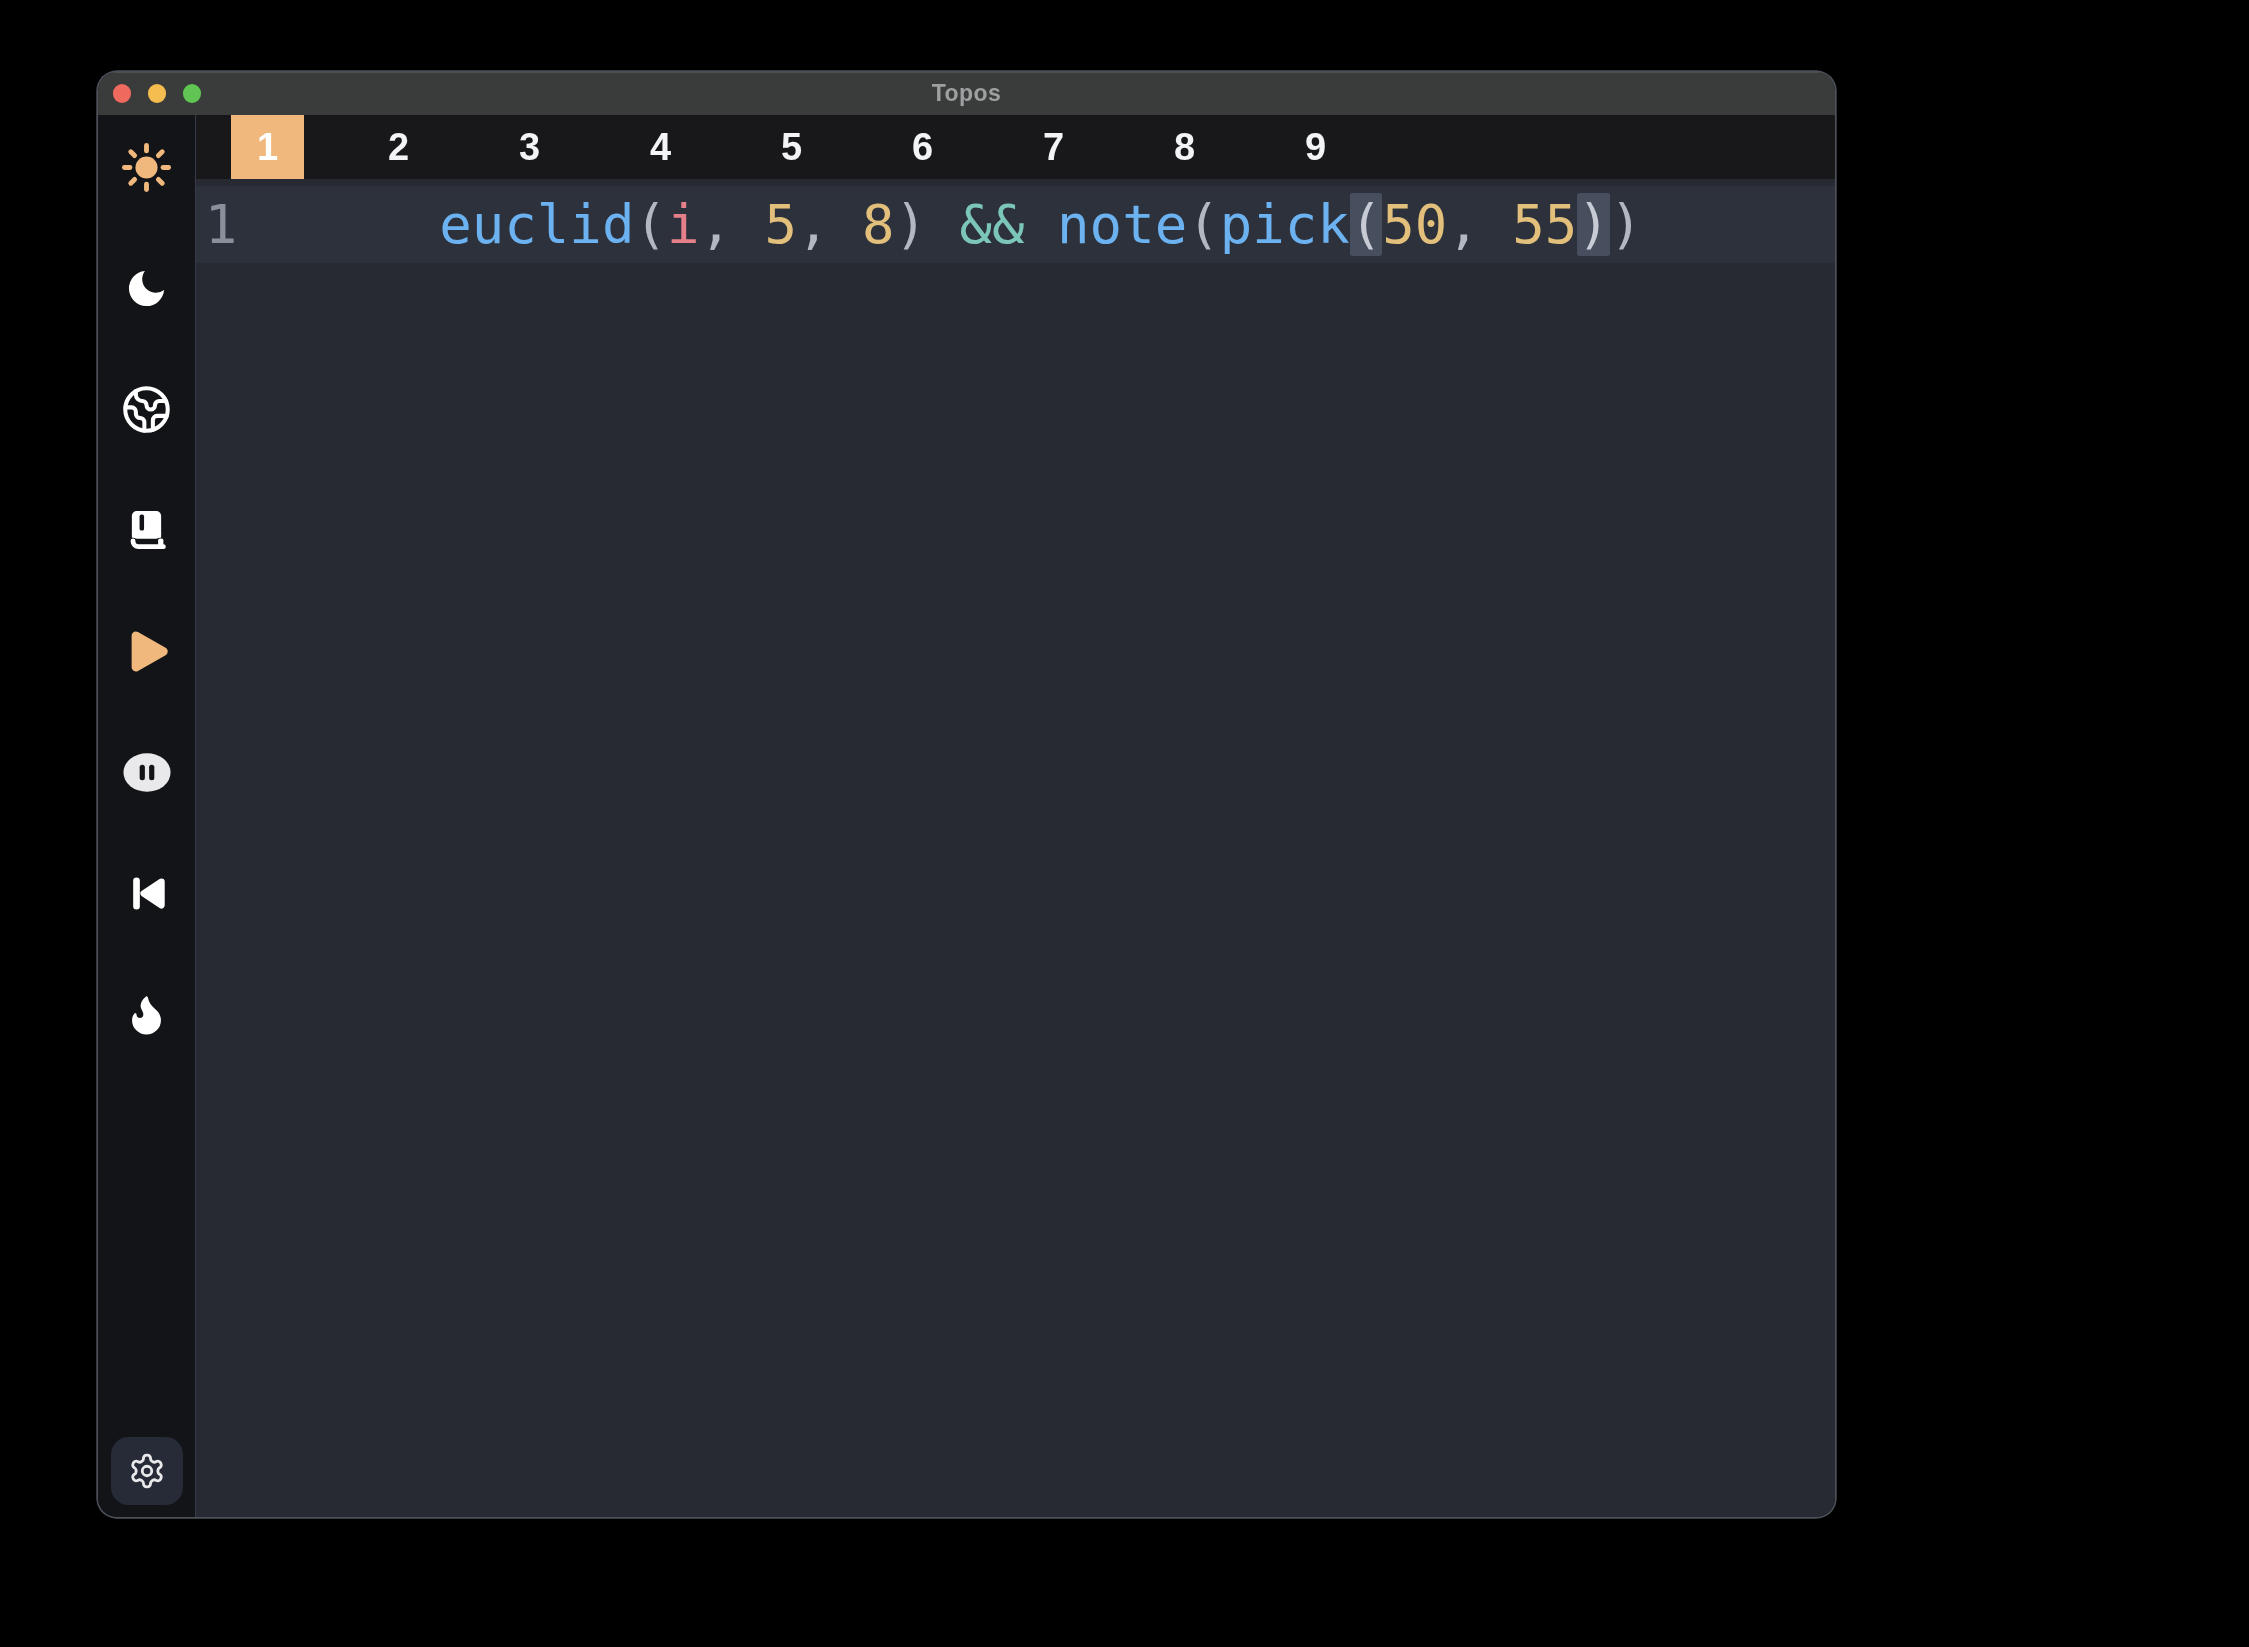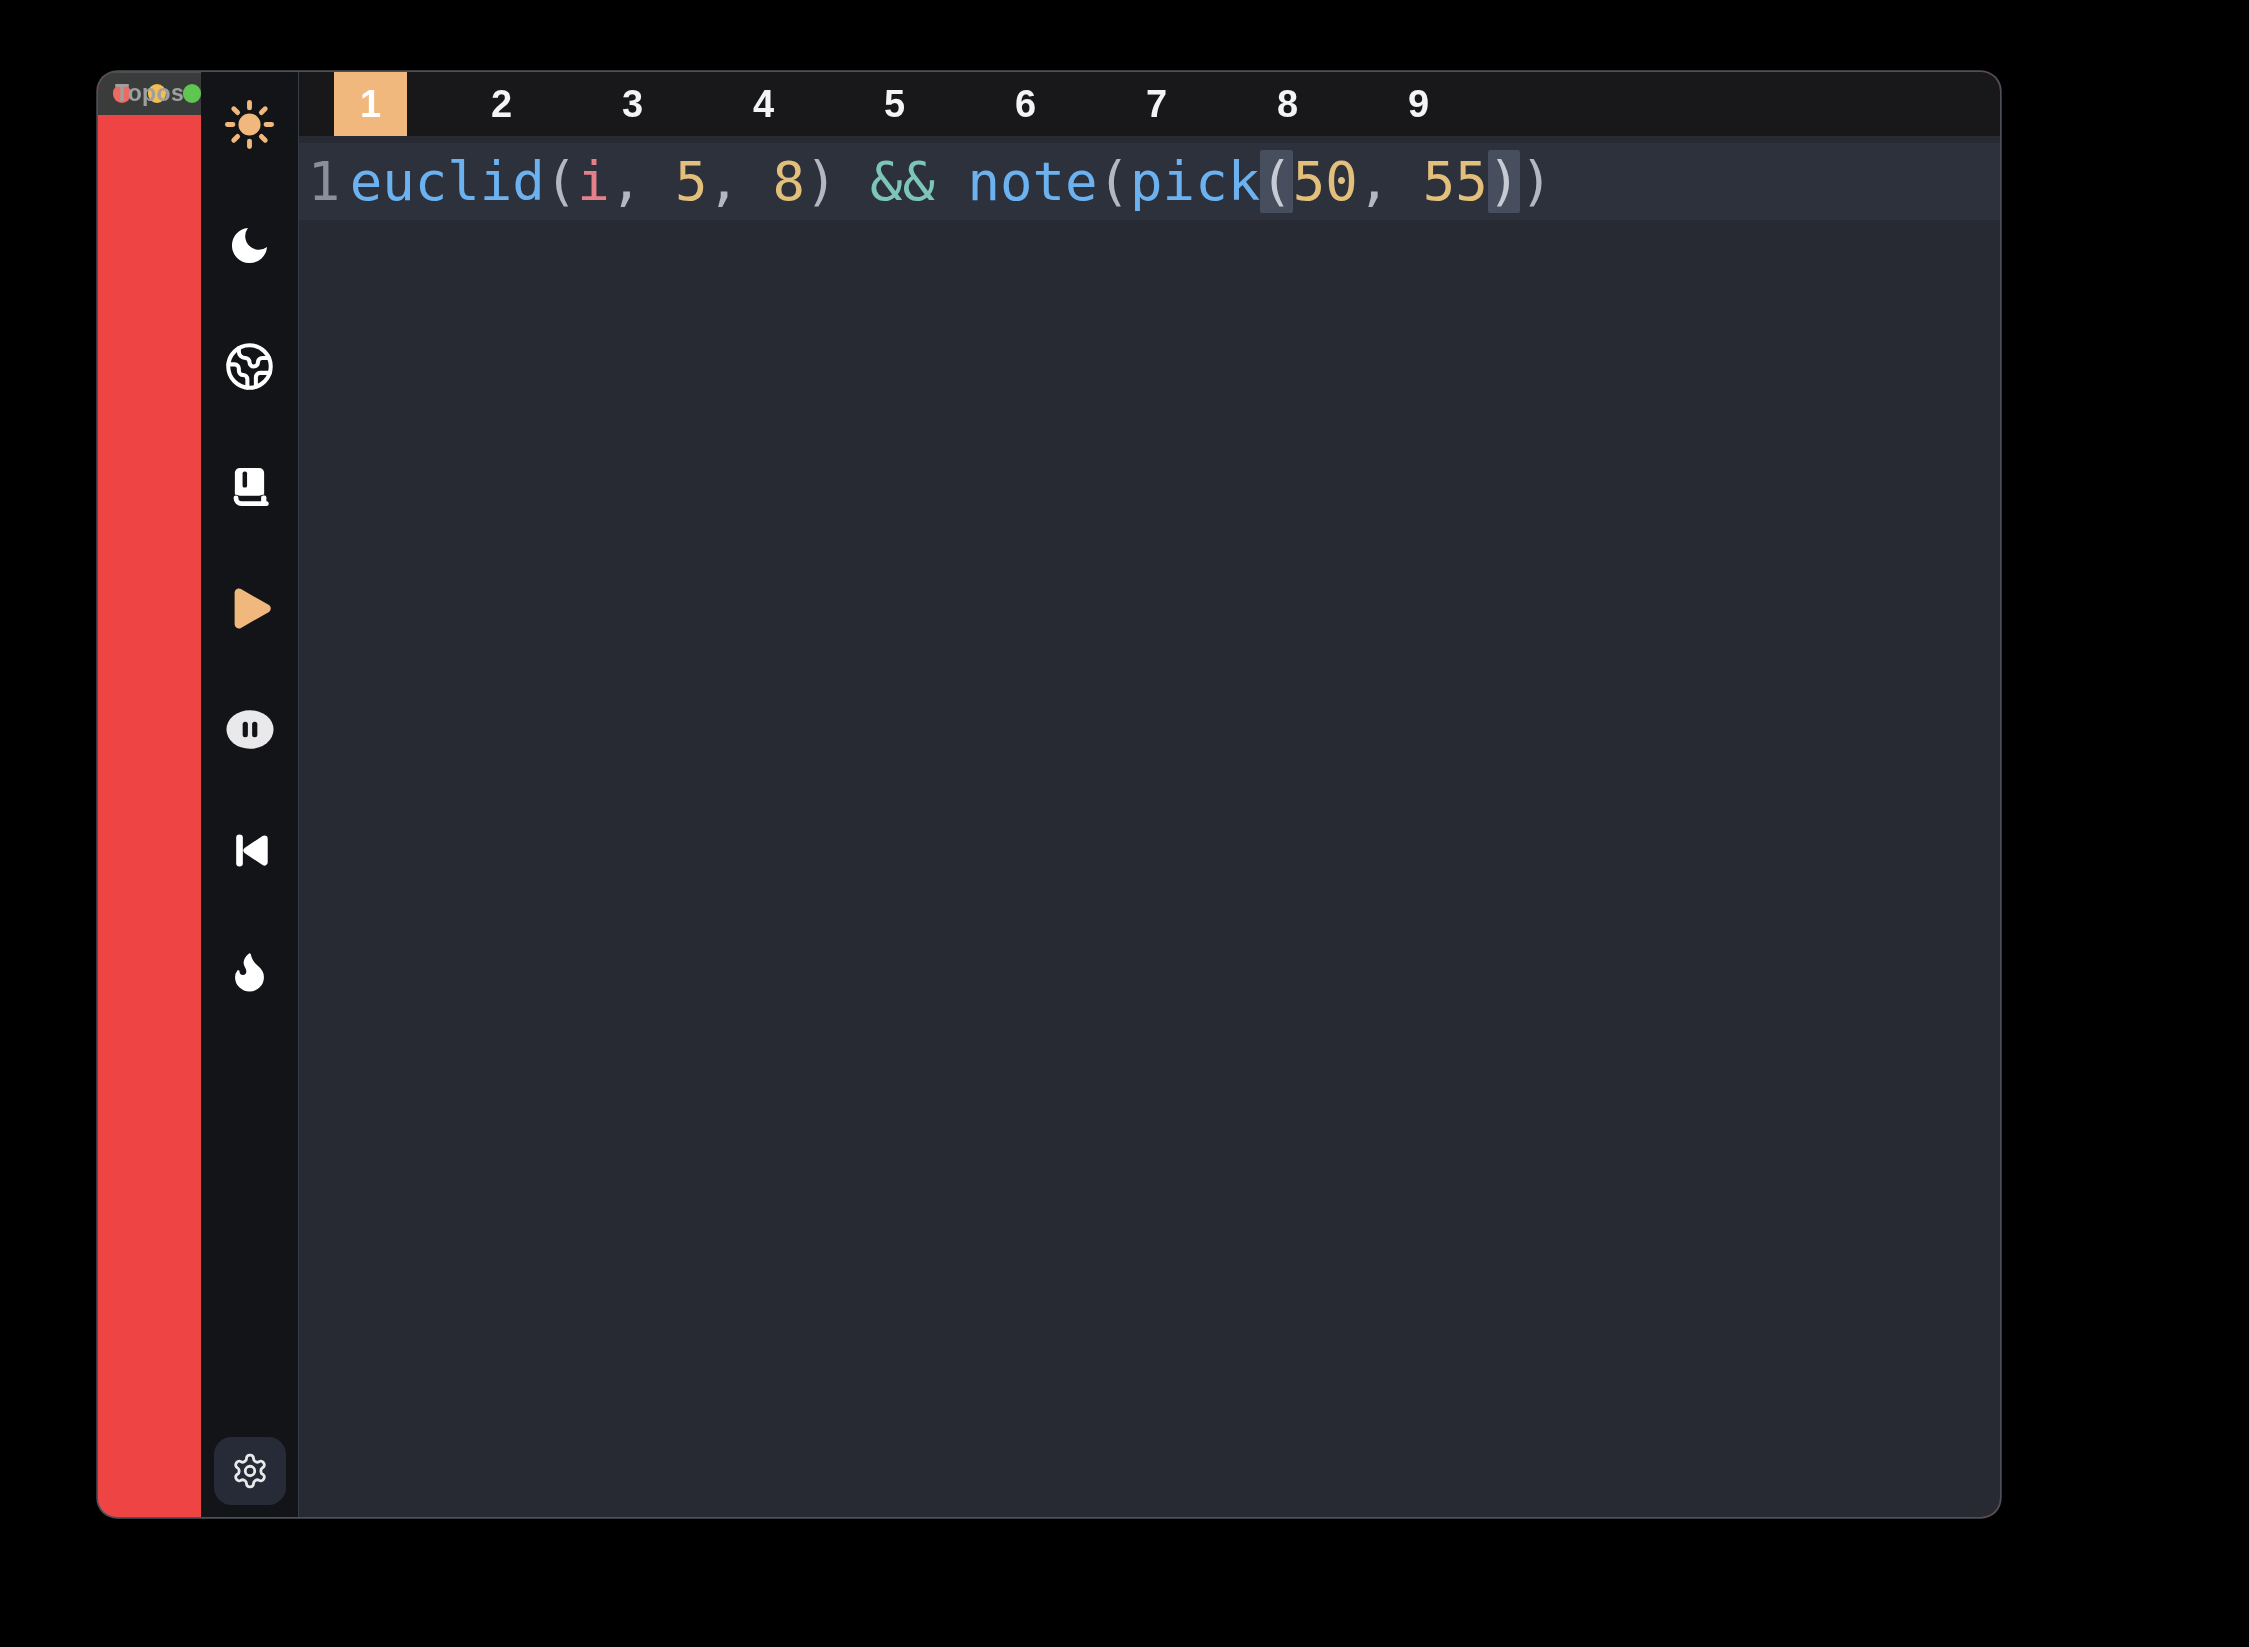--- a/index.html
+++ b/index.html
@@ -1,19 +1,19 @@
 <!DOCTYPE html>
 <html style="font-size:14px"><head>
 <meta charset="utf-8">
 <style>
   html,body{margin:0;padding:0;background:#000;width:2250px;height:1648px;overflow:hidden;
     font-family:"Liberation Sans",sans-serif;}
-  .window{position:absolute;left:98px;top:72px;width:1902px;height:1445px;
-    border-radius:19px;overflow:hidden;background:#ef4444;
-    box-shadow:0 0 0 1.7px #4c5058;display:flex;flex-direction:row;}
+  .window{position:absolute;left:98px;top:72px;width:1737px;height:1445px;
+    border-radius:19px;overflow:hidden;background:#0f172a;
+    box-shadow:0 0 0 1.7px #4c5058;display:flex;flex-direction:column;}
   
   .titlebar{height:43px;flex:0 0 43px;background:#3a3b3b;position:relative;
     display:flex;align-items:center;box-shadow:inset 0 0.9px 0 #4e4f4f;}
   .lights{display:flex;gap:16.6px;padding-left:15px;}
   .light{width:18.3px;height:18.3px;border-radius:50%;}
   .title{position:absolute;left:0;right:0;text-align:center;
     font-size:23px;font-weight:bold;color:#9da0a0;letter-spacing:0.4px;}
   
   .bodyrow{flex:1;display:flex;min-height:0;}
   .sidebar{flex:0 0 97px;background:#131418;border-right:1.7px solid #363d4a;
@@ -28,21 +28,21 @@
   .tabbar{height:64px;flex:0 0 64px;background:#18181b;display:flex;align-items:stretch;
     padding-left:35px;}
   .tab{width:73px;margin-right:58px;display:flex;align-items:center;justify-content:center;
     font-size:38px;font-weight:600;color:#f3f4f5;cursor:pointer;}
   .tab.active{background:#f0b87d;color:#ffffff;}
   .editor{flex:1;background:#272a32;padding-top:7px;
     font-family:"DejaVu Sans Mono","Liberation Mono",monospace;font-size:54px;}
   .codeline{height:77px;background:#2d313c;display:flex;align-items:center;
     white-space:pre;cursor:text;}
   .gutter{flex:0 0 42px;padding-left:8.7px;color:#8a8f9c;}
-  .code{flex:1;}
+  .code{flex:1;text-align:center;}
   .tok-fn{color:#6cb2f0;}
   .tok-var{color:#e5808a;}
   .tok-num{color:#e2c07c;}
   .tok-punc{color:#b2b8c2;}
   .tok-op{color:#7cc5b9;}
   .tok-hl{background:#474e5d;border-radius:2.6px;color:#c6cbd4;}
 </style>
 </head>
 <body>
 

